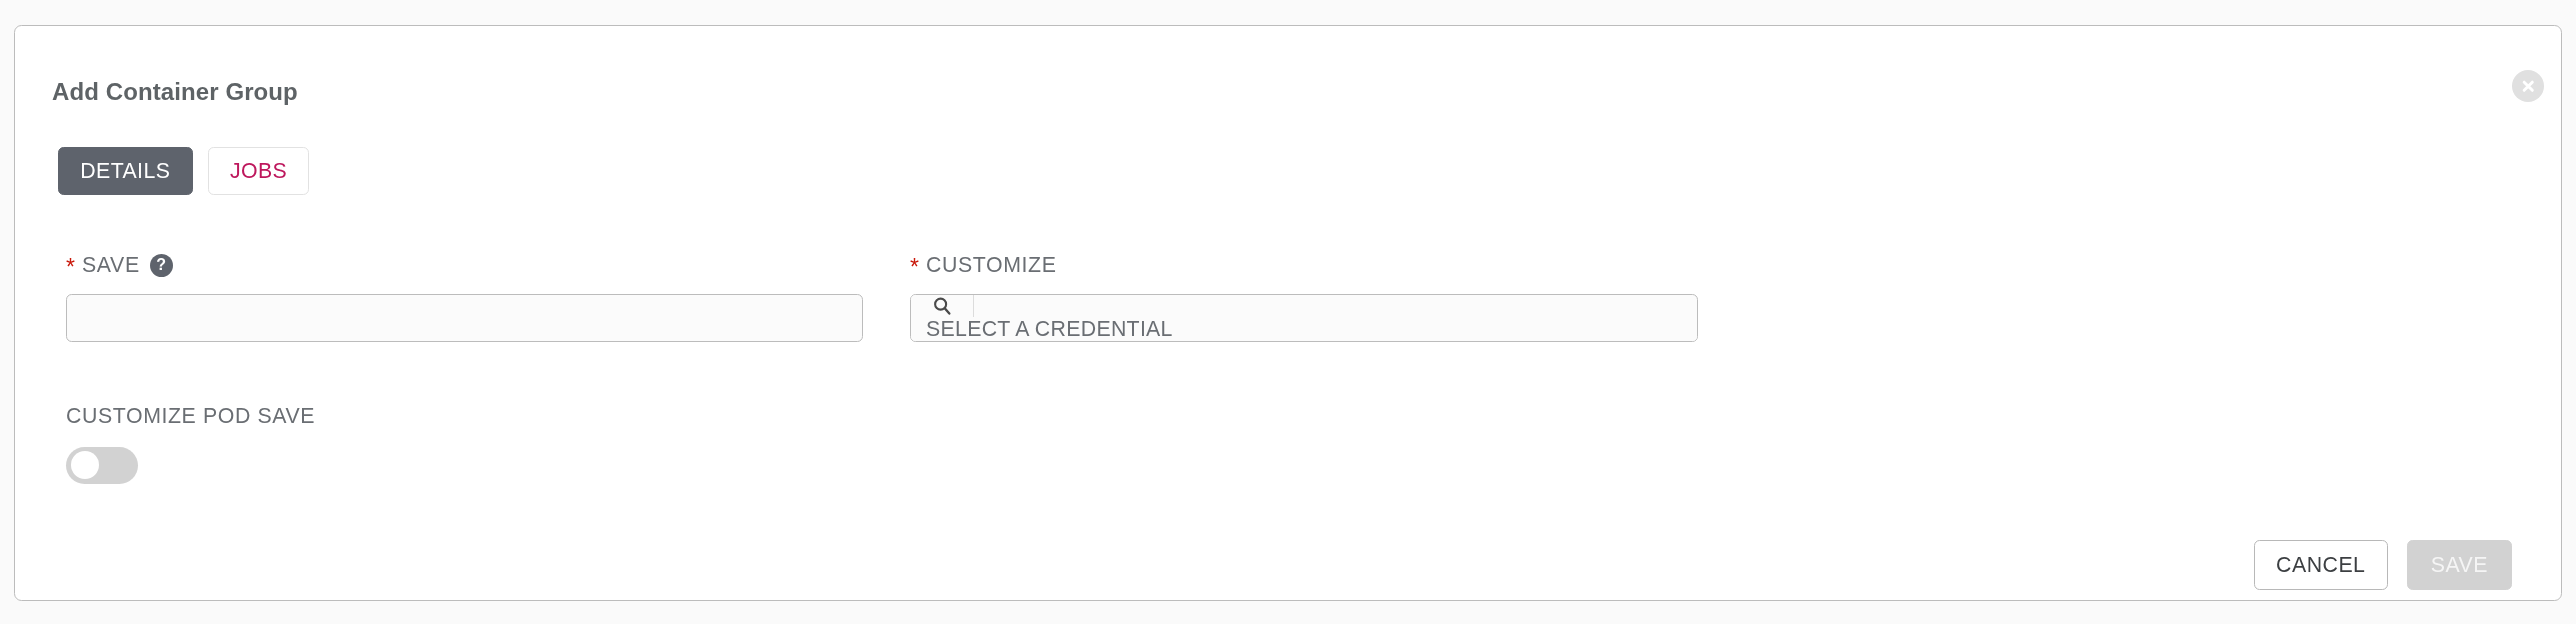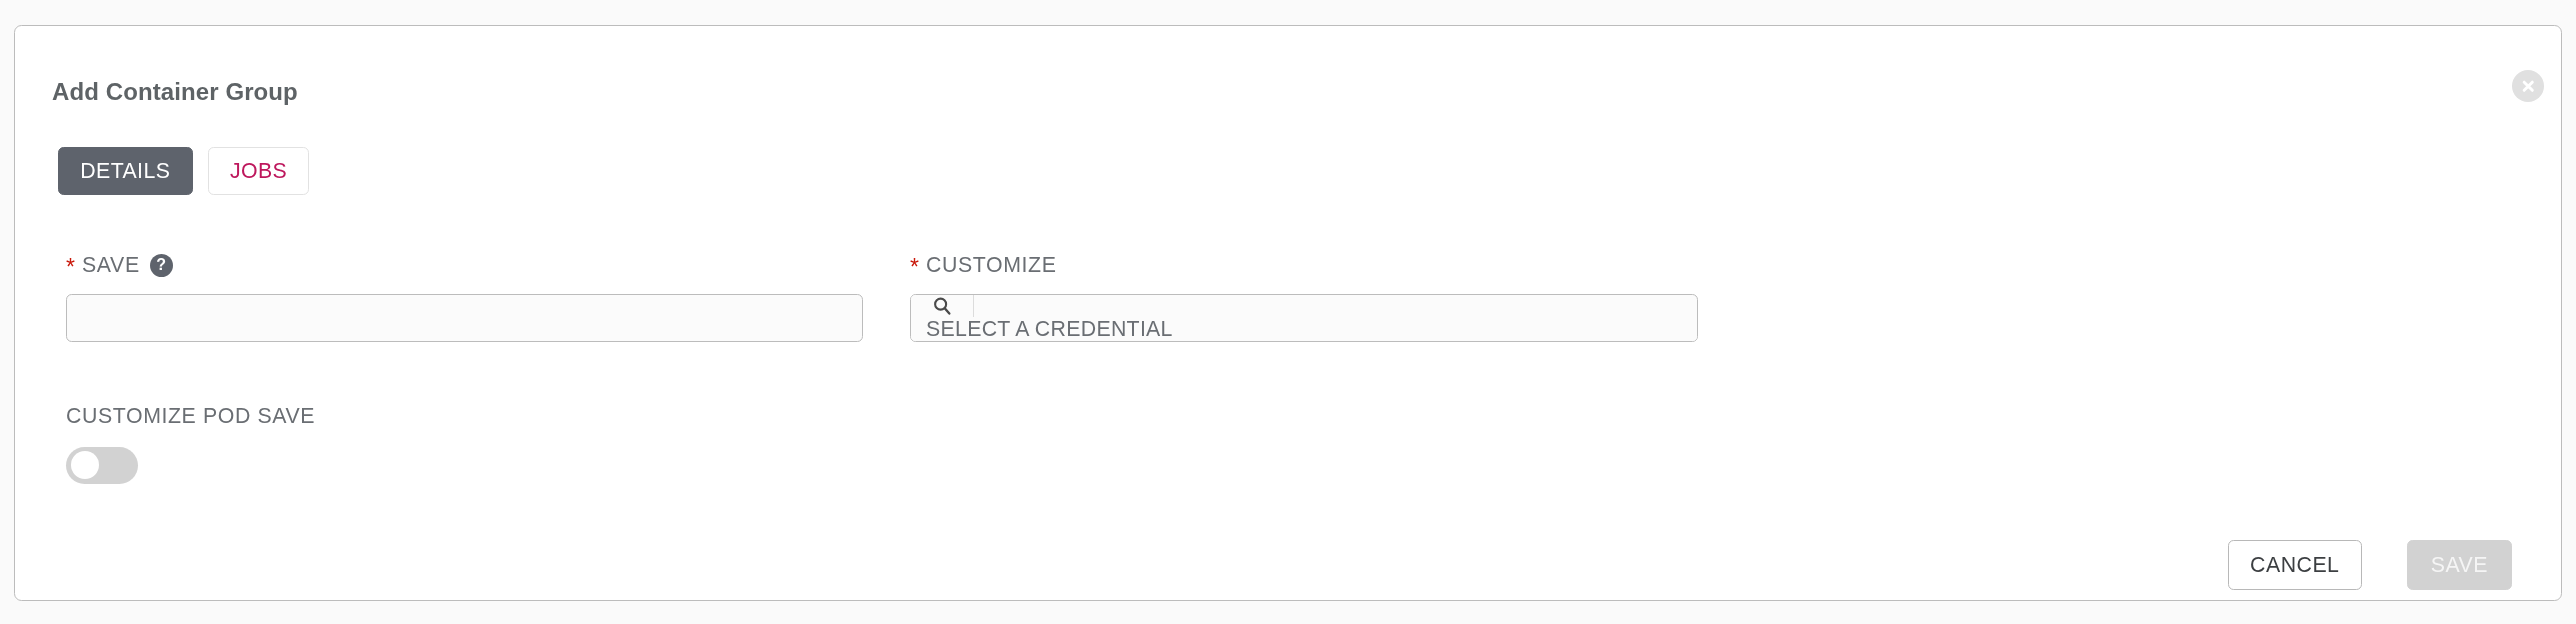--- a/index.html
+++ b/index.html
@@ -231,21 +231,21 @@
     background: #ffffff;
   }
 
   
   .footer {
     position: absolute;
     right: 49px;
     top: 514px;
     display: flex;
     align-items: center;
-    gap: 45px;
+    gap: 19px;
   }
   .btn {
     box-sizing: border-box;
     height: 50px;
     border-radius: 5.6px;
     font-family: "Liberation Sans", sans-serif;
     font-size: 21.3px;
     letter-spacing: 0.5px;
     display: flex;
     align-items: center;

